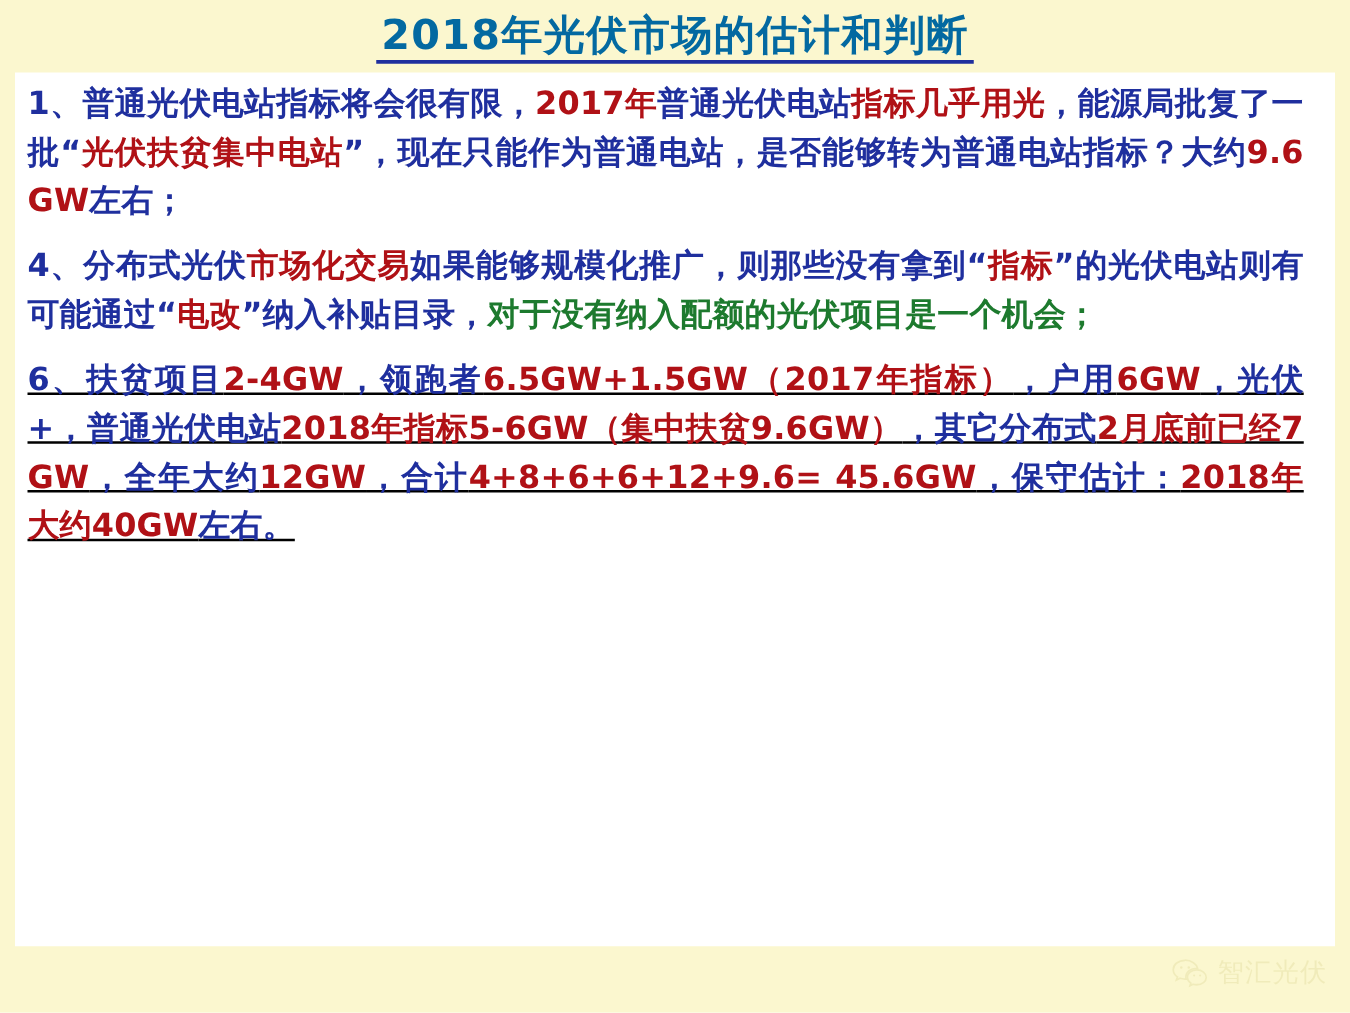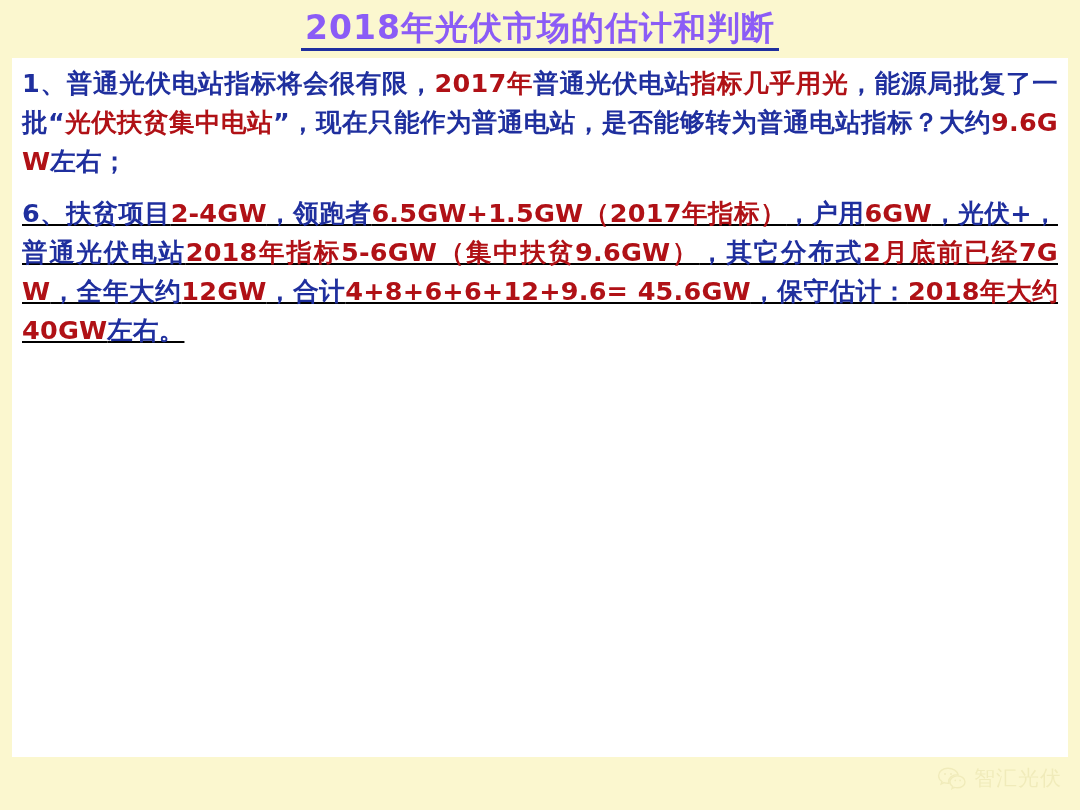--- a/index.html
+++ b/index.html
@@ -28,21 +28,21 @@
     left: 0;
     width: 1080px;
     height: 48px;
     display: flex;
     align-items: center;
     justify-content: center;
   }
   #slide-title {
     font-size: 33px;
     font-weight: bold;
-    color: #8b5cf6;
+    color: #0369a1;
     letter-spacing: 1px;
     border-bottom: 3px solid #1f2f9e;
     padding: 0 4px 2px 4px;
     line-height: 1.15;
     white-space: nowrap;
   }
 
   
   #content-panel {
     position: absolute;
@@ -54,21 +54,21 @@
     box-sizing: border-box;
     padding: 6px 10px 0 10px;
     overflow: hidden;
   }
 
   .para {
     font-size: 25.5px;
     line-height: 39px;
     font-weight: bold;
     letter-spacing: 0.2px;
-    margin: 0 0 13px 0;
+    margin: 0 15px 13px 0;
     text-align: justify;
     text-justify: inter-ideograph;
     word-break: break-all;
   }
   .para:last-child { margin-bottom: 0; text-decoration: underline; }
 
   
   .b { color: #1f2f9e; }   
   .r { color: #b01116; }   
   .g { color: #1d7a2e; }   
@@ -96,20 +96,21 @@
 <body>
 
 <div id="slide">
 
   <div id="title-bar">
     <div id="slide-title">2018年光伏市场的估计和判断</div>
   </div>
 
   <div id="content-panel">
     <p class="para"><span class="b">1、普通光伏电站指标将会很有限，</span><span class="r">2017年</span><span class="b">普通光伏电站</span><span class="r">指标几乎用光</span><span class="b">，能源局批复了一批“</span><span class="r">光伏扶贫集中电站</span><span class="b">”，现在只能作为普通电站，是否能够转为普通电站指标？大约</span><span class="r">9.6GW</span><span class="b">左右；</span></p>
+    <p class="para"><span class="b">4、分布式光伏</span><span class="r">市场化交易</span><span class="b">如果能够规模化推广，则那些没有拿到“</span><span class="r">指标</span><span class="b">”的光伏电站则有可能通过“</span><span class="r">电改</span><span class="b">”纳入补贴目录，</span><span class="g">对于没有纳入配额的光伏项目是一个机会；</span></p>
     <p class="para"><span class="b">6、扶贫项目</span><span class="r">2-4GW</span><span class="b">，领跑者</span><span class="r">6.5GW+1.5GW（2017年指标）</span><span class="b">，户用</span><span class="r">6GW</span><span class="b">，光伏+，普通光伏电站</span><span class="r">2018年指标5-6GW（集中扶贫9.6GW）</span><span class="b">，其它分布式</span><span class="r">2月底前已经7GW</span><span class="b">，全年大约</span><span class="r">12GW</span><span class="b">，合计</span><span class="r">4+8+6+6+12+9.6= 45.6GW</span><span class="b">，保守估计：</span><span class="r">2018年大约40GW</span><span class="b">左右。</span></p>
   </div>
 
   <div id="watermark">
     <span>
       <svg width="30" height="24" viewBox="0 0 30 24" aria-hidden="true">
         <path d="M11 2.2C5.7 2.2 1.6 5.6 1.6 9.7c0 2.3 1.3 4.4 3.4 5.8l-.9 2.6 3-1.5c1.2.4 2.5.6 3.9.6.3 0 .6 0 .9 0a6.4 6.4 0 0 1-.2-1.6c0-3.9 3.8-7 8.5-7 .3 0 .6 0 .9.1C20.4 5.2 16.2 2.2 11 2.2z" fill="none" stroke="#d9d28c" stroke-width="1.4"></path>
         <circle cx="8" cy="8" r="1" fill="#d9d28c"></circle>
         <circle cx="14" cy="8" r="1" fill="#d9d28c"></circle>
         <path d="M20.5 9.9c-4.2 0-7.6 2.6-7.6 5.9 0 1.9 1.1 3.6 2.8 4.7l-.7 2.1 2.5-1.2c.9.3 1.9.4 2.9.4 4.2 0 7.6-2.6 7.6-5.9s-3.4-6-7.5-6z" fill="none" stroke="#d9d28c" stroke-width="1.4"></path>

